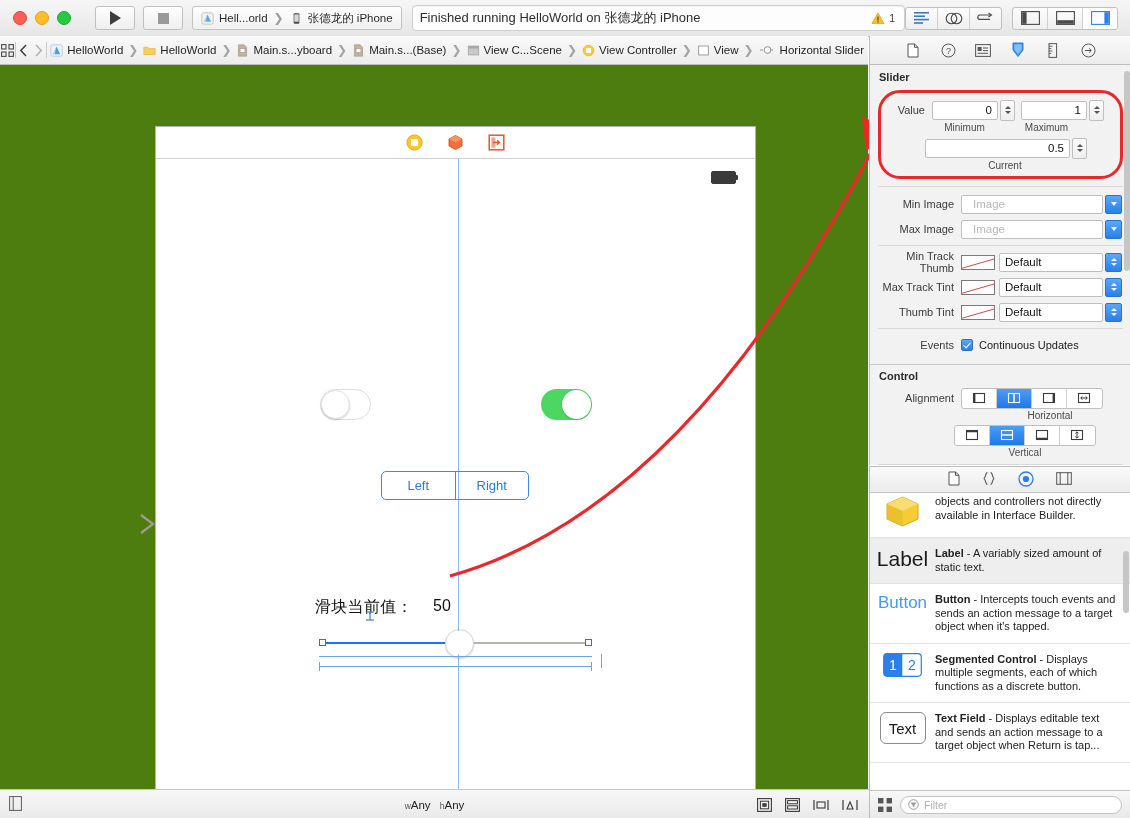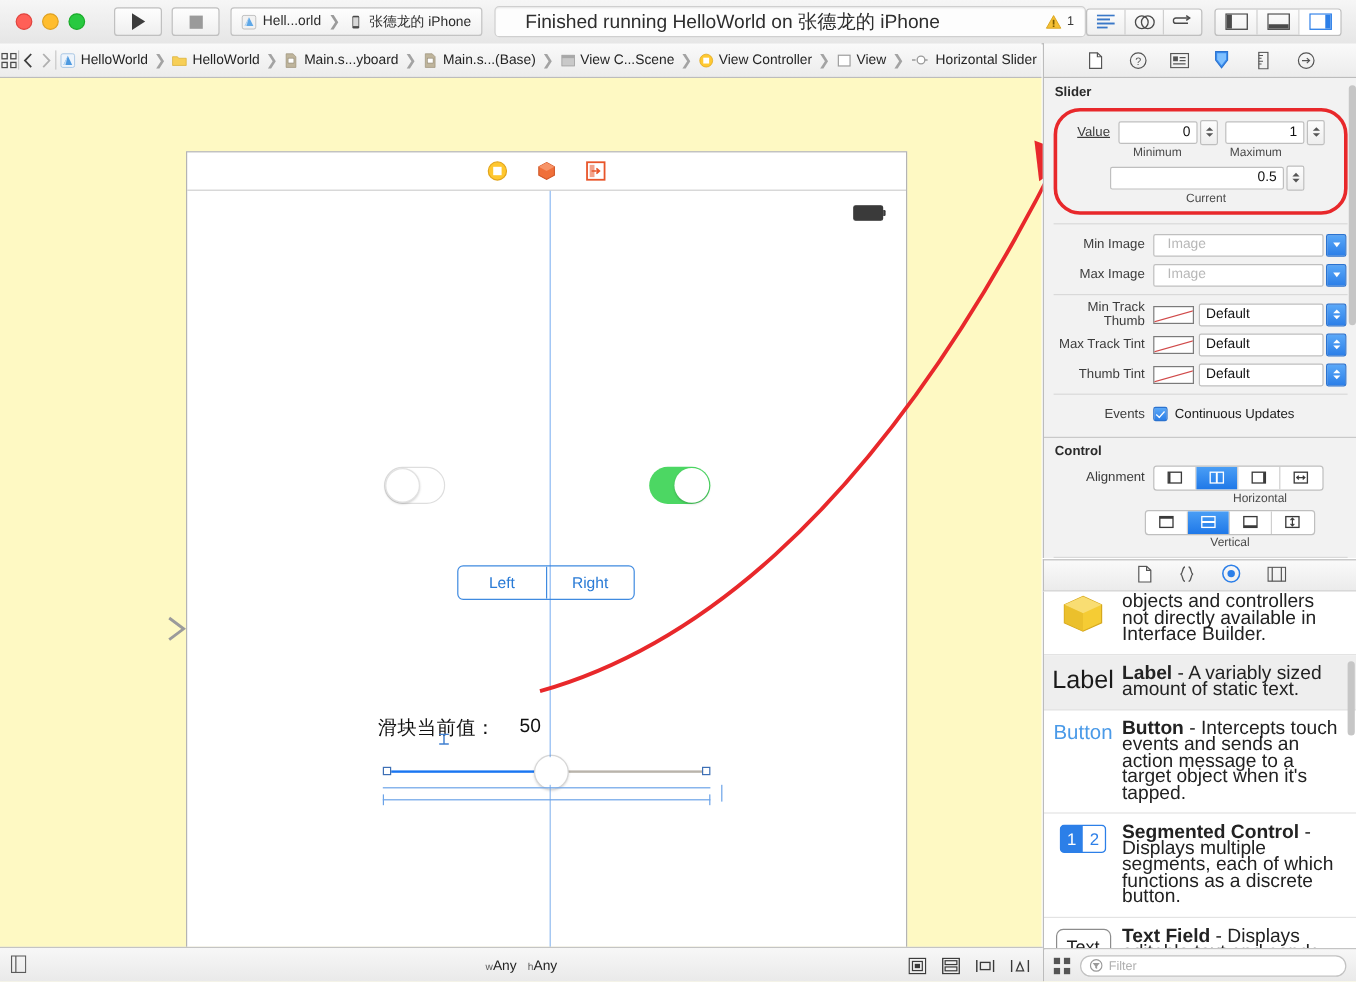--- a/index.html
+++ b/index.html
@@ -45,21 +45,21 @@
   .scheme span.lbl{font-size:11.5px;color:#2b2b2b;}
   .xcicon{width:13px;height:13px;flex:0 0 auto;}
 
   .statusbar{
     margin-left:10px;flex:1;height:24px;
     background:#fdfdfd;border:1px solid #cfcfcf;border-radius:4px;
     box-shadow:inset 0 1px 1px rgba(0,0,0,.06);
     display:flex;align-items:center;position:relative;
     max-width:545px;
   }
-  .statusbar .txt{margin-left:25px;font-size:16px;color:#2e2e2e;}
+  .statusbar .txt{margin-left:7px;font-size:13px;color:#2e2e2e;}
   .warnwrap{position:absolute;right:9px;display:flex;align-items:center;gap:4px;}
   .warncount{font-size:10.5px;color:#3a3a3a;}
 
   .tb-right{margin-left:auto;display:flex;align-items:center;padding-right:12px;gap:10px;}
   .seg{display:flex;border:1px solid #bfbfbf;border-radius:3px;overflow:hidden;
        background:linear-gradient(#fdfdfd,#efefef);}
   .seg > div{width:31px;height:21px;display:flex;align-items:center;justify-content:center;
        border-right:1px solid #cfcfcf;}
   .seg > div:last-child{border-right:none;}
   .seg2 > div{width:34px;}
@@ -83,21 +83,21 @@
     position:absolute;left:869px;top:36px;width:261px;height:28px;
     background:linear-gradient(#fafafa,#ececec);
     border-bottom:1px solid #bcbcbc;border-left:1px solid #bcbcbc;
     display:flex;align-items:center;justify-content:center;gap:13px;
   }
   .insp-tabs .it{width:22px;height:20px;display:flex;align-items:center;justify-content:center;}
 
   
   .canvas{
     position:absolute;left:0;top:65px;width:868px;height:724px;
-    background:#fef9c3;overflow:hidden;
+    background:#4d7c0f;overflow:hidden;
   }
   .device{
     position:absolute;left:155px;top:61px;width:601px;height:694px;
     border:1px solid #b4b4b4;background:#fff;box-sizing:border-box;
   }
   .dev-statusbar{
     position:absolute;left:0;top:0;width:100%;height:32px;
     border-bottom:1px solid #cfcfcf;box-sizing:border-box;
     display:flex;align-items:center;justify-content:center;gap:24px;
   }
@@ -209,21 +209,21 @@
     display:flex;align-items:center;justify-content:center;gap:22px;padding-left:20px;box-sizing:border-box;
   }
   .library{
     position:absolute;left:869px;top:493px;width:261px;height:297px;
     background:#fff;border-left:1px solid #bcbcbc;overflow:hidden;
   }
   .libitem{display:flex;align-items:flex-start;padding:9px 11px 9px 9px;gap:9px;
     border-bottom:1px solid #e3e3e3;min-height:44px;box-sizing:border-box;}
   .libitem.sel{background:#eeeeee;}
   .libicon{width:47px;flex:0 0 auto;display:flex;align-items:center;justify-content:center;}
-  .libtext{font-size:16px;line-height:13.5px;color:#222;}
+  .libtext{font-size:11px;line-height:13.5px;color:#222;}
   .libtext b{font-weight:bold;}
   .libscroll{position:absolute;right:2px;top:58px;width:6px;height:62px;border-radius:3px;background:#c6c6c6;}
 
   .libfooter{
     position:absolute;left:869px;top:790px;width:261px;height:28px;
     background:linear-gradient(#f7f7f7,#e9e9e9);border-left:1px solid #bcbcbc;
     border-top:1px solid #c4c4c4;display:flex;align-items:center;gap:8px;padding:0 8px;box-sizing:border-box;
   }
   .filterbox{
     flex:1;height:18px;border:1px solid #c2c2c2;border-radius:9px;background:#fff;
@@ -555,21 +555,21 @@
   <svg class="arrowsvg" viewBox="0 0 1130 818">
     <path d="M450 576 C 560 545, 720 450, 880 135" fill="none" stroke="#e8282b" stroke-width="3.2"></path>
     <path d="M862 117 L896 130 L866 151" fill="#e8282b"></path>
   </svg>
 
   <div class="inspector">
     <div class="sec-hd">Slider</div>
 
     <div style="position:relative;margin:2px 8px 0 8px;border:3px solid #e8282b;border-radius:22px;padding:6px 6px 5px 6px;">
       <div class="row" style="margin-bottom:0;">
-        <div class="rlbl" style="width:38px;text-decoration:underline;">Value</div>
+        <div class="rlbl" style="width:38px;">Value</div>
         <div class="field num" style="width:66px;">0</div>
         <div class="stepper">
             <i class="up"></i>
             <i class="dn"></i>
           </div>
         <div class="field num" style="width:66px;margin-left:6px;">1</div>
         <div class="stepper">
             <i class="up"></i>
             <i class="dn"></i>
           </div>

